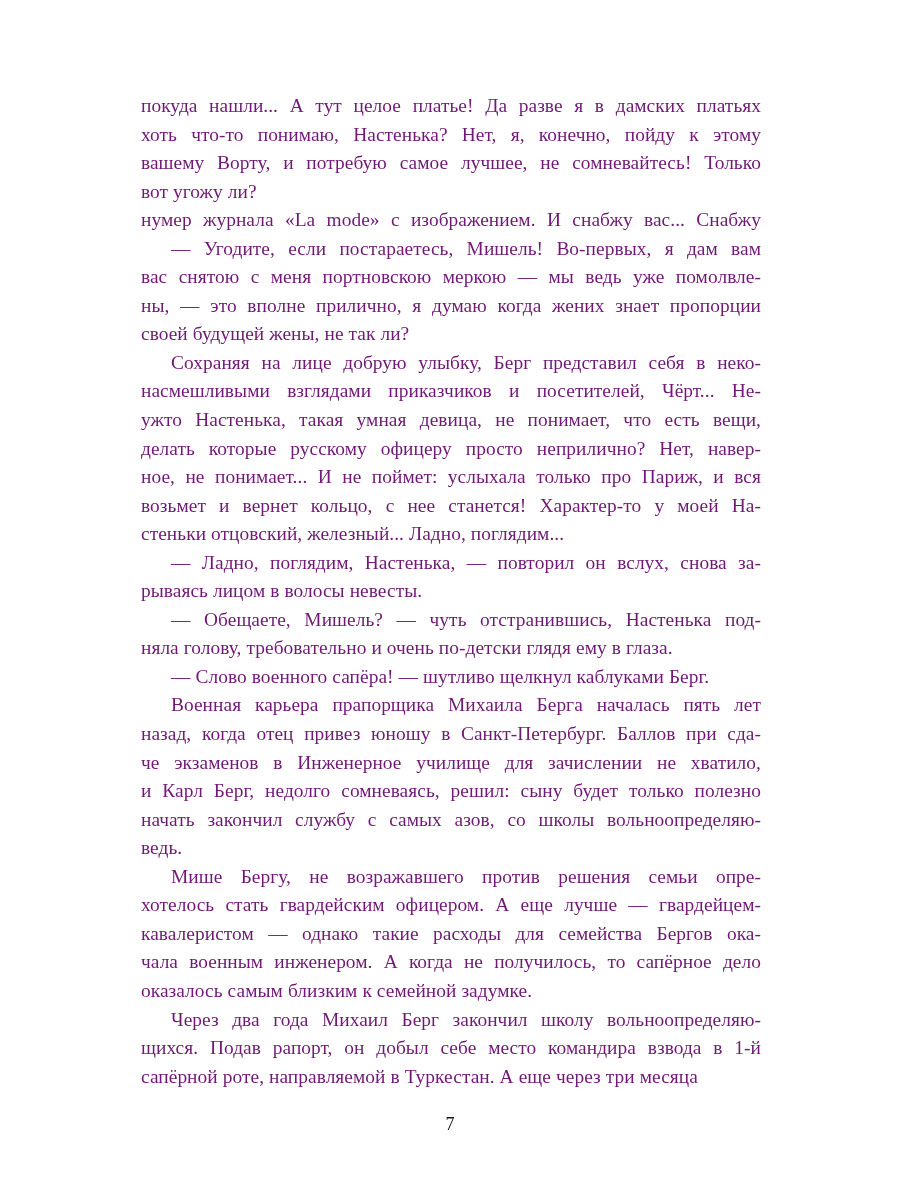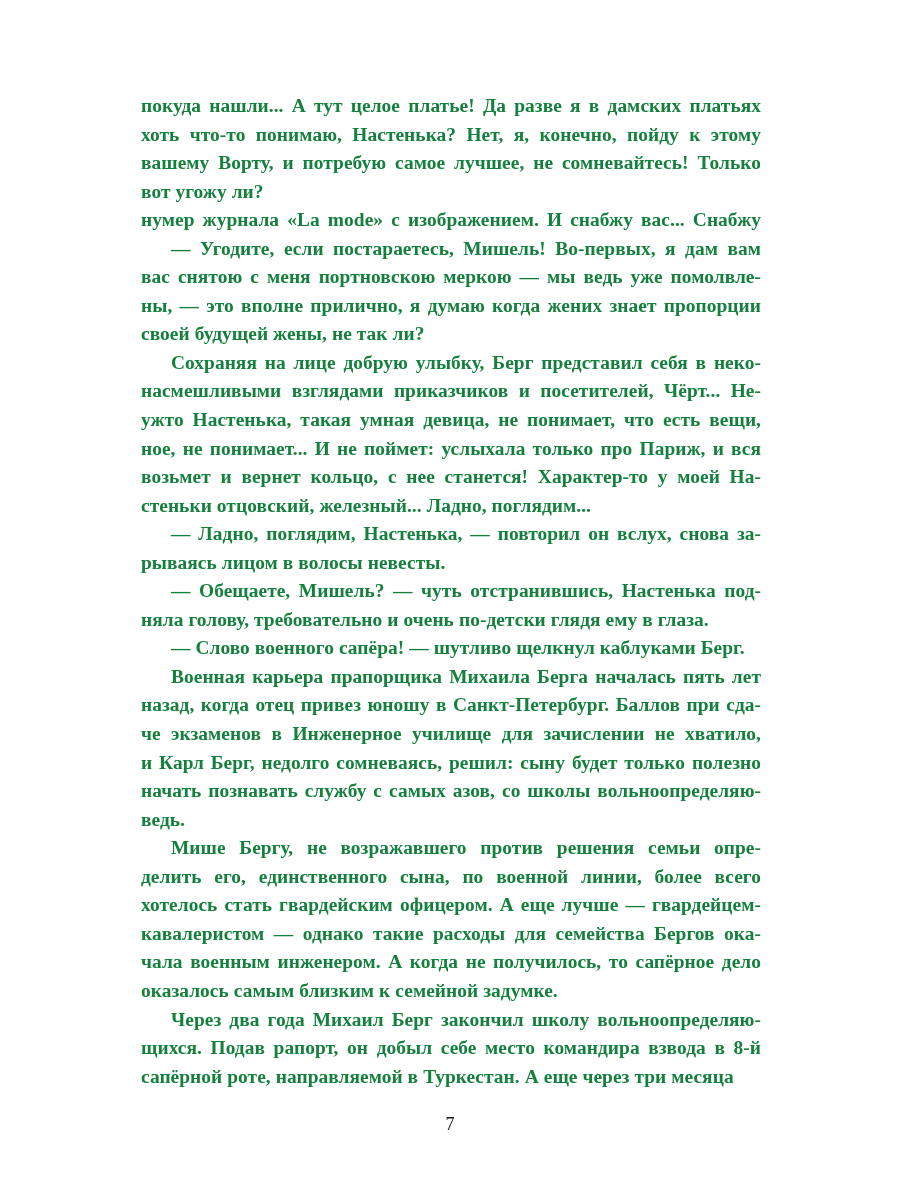--- a/index.html
+++ b/index.html
@@ -34,22 +34,21 @@
   .para {
     margin: 0;
     font-size: 19.4px;
     line-height: 28.55px;
     text-align: justify;
     text-indent: 30px;
     -webkit-hyphens: none;
     hyphens: none;
     word-spacing: 0.1px;
     letter-spacing: 0.05px;
-    color: #15803d;
-    font-weight: bold;
+    color: #701a75;
   }
 
   
   .para.broken {
     text-indent: 0;
     text-align: left;
   }
   .ln {
     display: block;
     text-align: justify;
@@ -95,20 +94,21 @@
       <span class="ln first">— Угодите, если постараетесь, Мишель! Во-первых, я дам вам</span>
       <span class="ln">вас снятою с меня портновскою меркою — мы ведь уже помолвле-</span>
       <span class="ln">ны, — это вполне прилично, я думаю когда жених знает пропорции</span>
       <span class="ln last">своей будущей жены, не так ли?</span>
     </p>
 
     <p class="para broken">
       <span class="ln first">Сохраняя на лице добрую улыбку, Берг представил себя в неко-</span>
       <span class="ln">насмешливыми взглядами приказчиков и посетителей, Чёрт... Не-</span>
       <span class="ln">ужто Настенька, такая умная девица, не понимает, что есть вещи,</span>
+      <span class="ln">делать которые русскому офицеру просто неприлично? Нет, навер-</span>
       <span class="ln">ное, не понимает... И не поймет: услыхала только про Париж, и вся</span>
       <span class="ln">возьмет и вернет кольцо, с нее станется! Характер-то у моей На-</span>
       <span class="ln last">стеньки отцовский, железный... Ладно, поглядим...</span>
     </p>
 
     <p class="para broken">
       <span class="ln first">— Ладно, поглядим, Настенька, — повторил он вслух, снова за-</span>
       <span class="ln last">рываясь лицом в волосы невесты.</span>
     </p>
 
@@ -119,36 +119,35 @@
 
     <p class="para broken">
       <span class="ln first last">— Слово военного сапёра! — шутливо щелкнул каблуками Берг.</span>
     </p>
 
     <p class="para broken">
       <span class="ln first">Военная карьера прапорщика Михаила Берга началась пять лет</span>
       <span class="ln">назад, когда отец привез юношу в Санкт-Петербург. Баллов при сда-</span>
       <span class="ln">че экзаменов в Инженерное училище для зачислении не хватило,</span>
       <span class="ln">и Карл Берг, недолго сомневаясь, решил: сыну будет только полезно</span>
-      <span class="ln">начать познавать службу с самых азов, со школы вольноопределяю-</span>
+      <span class="ln">начать закончил службу с самых азов, со школы вольноопределяю-</span>
       <span class="ln last">ведь.</span>
     </p>
 
     <p class="para broken">
       <span class="ln first">Мише Бергу, не возражавшего против решения семьи опре-</span>
-      <span class="ln">делить его, единственного сына, по военной линии, более всего</span>
       <span class="ln">хотелось стать гвардейским офицером. А еще лучше — гвардейцем-</span>
       <span class="ln">кавалеристом — однако такие расходы для семейства Бергов ока-</span>
       <span class="ln">чала военным инженером. А когда не получилось, то сапёрное дело</span>
       <span class="ln last">оказалось самым близким к семейной задумке.</span>
     </p>
 
     <p class="para broken">
       <span class="ln first">Через два года Михаил Берг закончил школу вольноопределяю-</span>
-      <span class="ln">щихся. Подав рапорт, он добыл себе место командира взвода в 8-й</span>
+      <span class="ln">щихся. Подав рапорт, он добыл себе место командира взвода в 1-й</span>
       <span class="ln last">сапёрной роте, направляемой в Туркестан. А еще через три месяца</span>
     </p>
 
   </div>
 
   <div class="folio">7</div>
 
 </div>
 
 </body></html>

